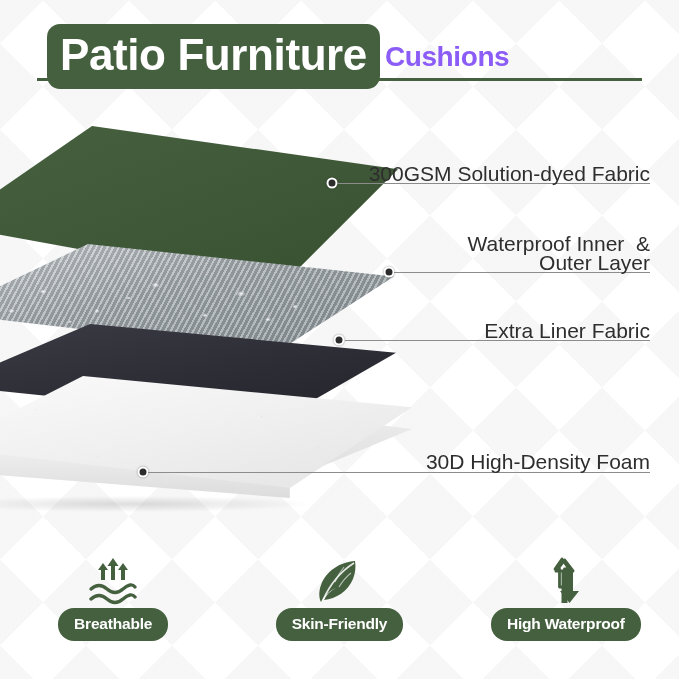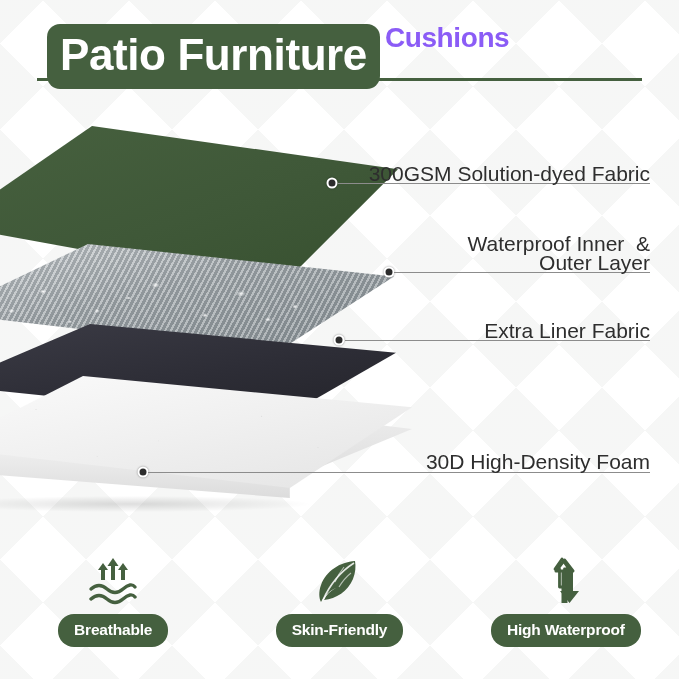--- a/index.html
+++ b/index.html
@@ -20,21 +20,21 @@
       linear-gradient(-45deg, rgba(226,229,226,.55) 25%, transparent 25%, transparent 75%, rgba(226,229,226,.55) 75%);
     background-size:86px 86px;
     background-position:0 0, 0 0;
     opacity:.55;
   }
 
   
   #header { position:absolute; left:0; top:0; width:679px; height:88px; }
   #title-row {
     position:absolute; left:37px; top:24px;
-    display:flex; align-items:flex-start;padding-left:10px;
+    display:flex; align-items:center;padding-left:10px;
   }
   #title-pill {
     background:#45603f;
     color:#ffffff;
     font-size:44px;
     font-weight:bold;
     line-height:1;
     padding:9px 13px 12px 13px;
     border-radius:13px;
     letter-spacing:-.4px;
@@ -180,21 +180,21 @@
   #features {
     position:absolute; left:0; top:556px; width:679px; height:110px;
     display:flex; justify-content:space-around; align-items:flex-start;
   }
   .feature {
     display:flex; flex-direction:column; align-items:center;
     width:160px;
   }
   .feature-icon { height:52px; display:flex; align-items:center; justify-content:center; }
   .feature-pill {
-    margin-top:6px;
+    margin-top:0;
     background:#45603f;
     color:#ffffff;
     font-size:15.5px;
     font-weight:bold;
     border-radius:16px;
     padding:7px 16px 8px 16px;
     white-space:nowrap;
     letter-spacing:-.2px;
   }
 </style>

